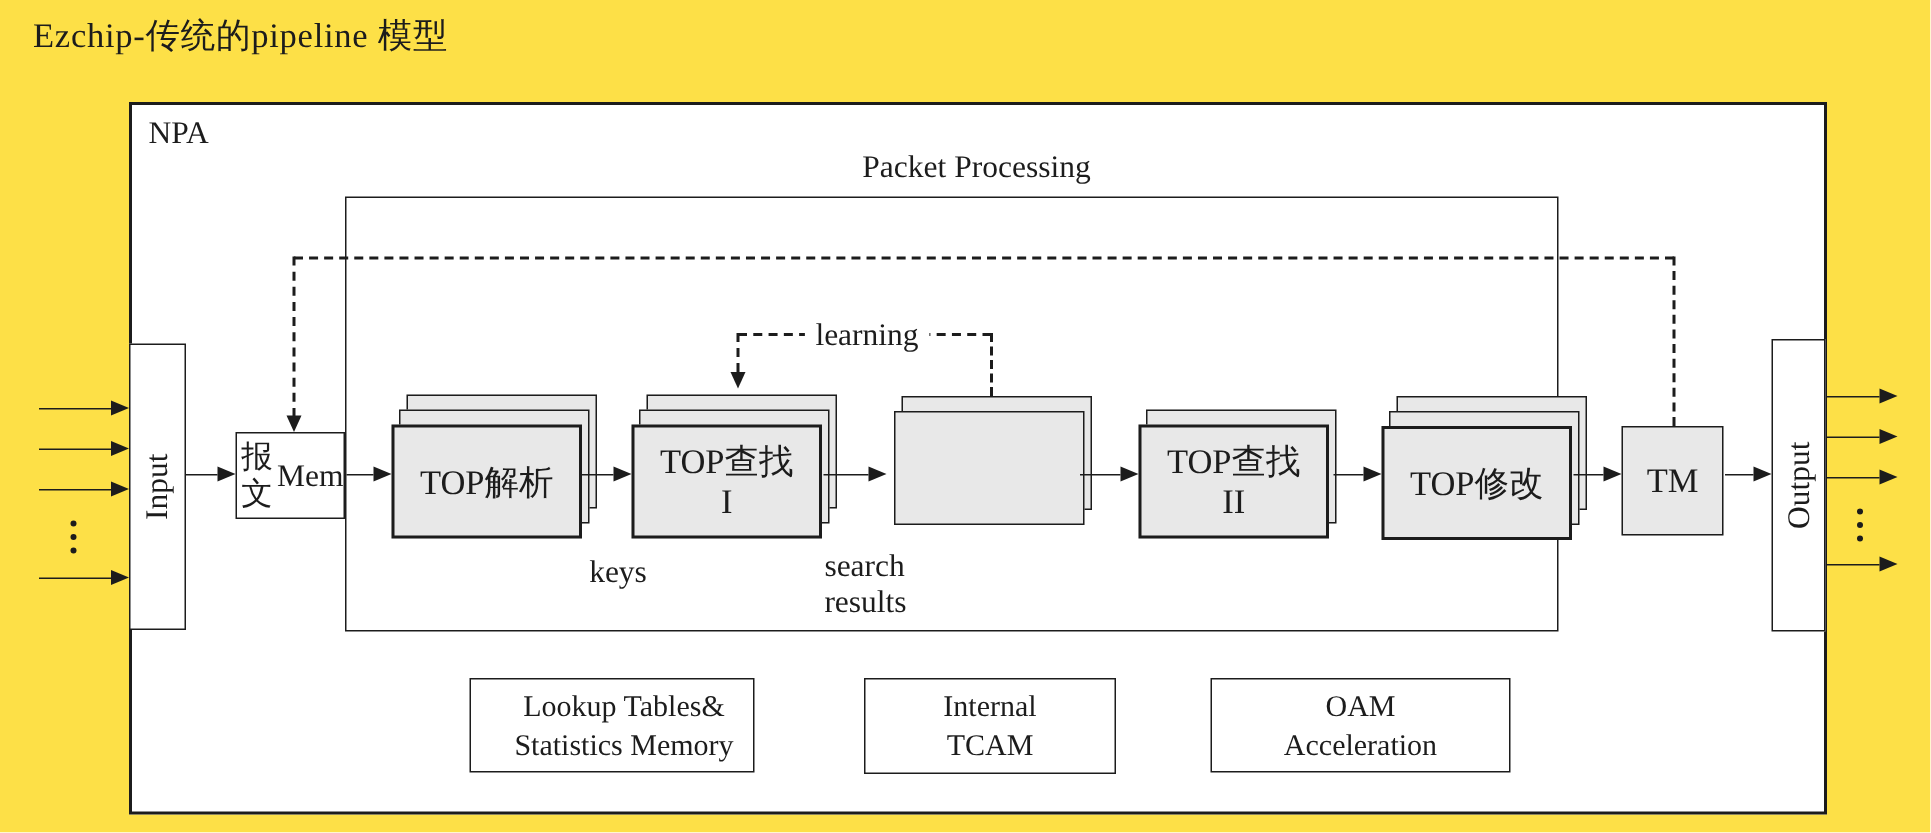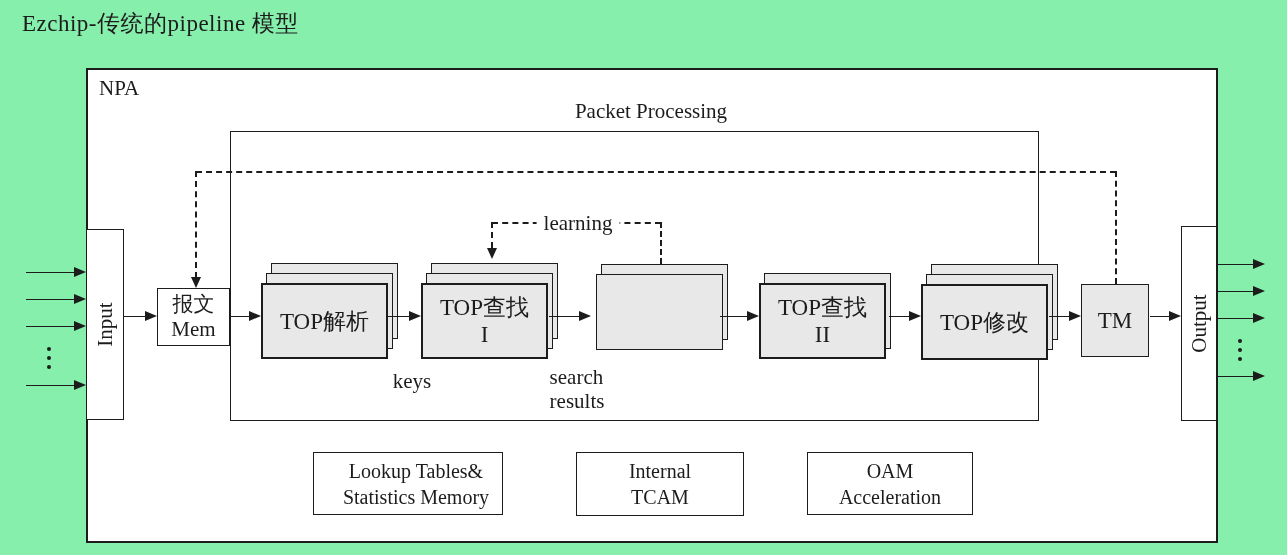--- a/index.html
+++ b/index.html
@@ -1,17 +1,17 @@
 <!DOCTYPE html>
 <html><head>
 <meta charset="utf-8">
 <style>
   html,body{margin:0;padding:0;background:#ffffff;}
   #canvas{
-    position:relative; width:1287px; height:555px; background:#86efac;
+    position:relative; width:1287px; height:555px; background:#fde047;
     font-family:"Liberation Serif","DejaVu Serif",serif; color:#1c1c1c; overflow:hidden;
   }
   .box{position:absolute; border:1.6px solid #1c1c1c; background:#ffffff; box-sizing:border-box;}
   .center{display:flex; align-items:center; justify-content:center; text-align:center;}
   .title{position:absolute; left:22px; top:8px; font-size:23px; letter-spacing:.5px;}
   .npa-box{left:86px; top:68px; width:1132px; height:475px; border-width:2px; z-index:0;}
   .npa-label{position:absolute; left:11px; top:6px; font-size:21px;}
   .pp-box{left:230px; top:131px; width:809px; height:290px; z-index:1;}
   .pp-label{position:absolute; left:651px; top:99px; transform:translateX(-50%); font-size:21px; z-index:6; white-space:nowrap;}
   
@@ -23,21 +23,21 @@
   .arr::after{content:''; position:absolute; right:-12px; top:-5.8px; width:0; height:0;
     border-top:5px solid transparent; border-bottom:5px solid transparent; border-left:12px solid #1c1c1c;}
   
   .io-box{z-index:4;}
   .vlabel{transform:rotate(-90deg); white-space:nowrap; font-size:21px;}
   
   .stack{position:absolute; width:142px; height:96px; z-index:3;}
   .stack .layer{position:absolute; width:127px; height:76px; border:1.5px solid #1c1c1c; background:#e8e8e8; box-sizing:border-box;}
   .stack .front{left:0; top:20px; border-width:2px; display:flex; flex-direction:column; align-items:center; justify-content:center; text-align:center; font-size:23px; line-height:27px;}
   .stack .front .l2:empty{display:none;}
-  .mem-box{left:157px; top:288px; width:73px; height:58px; z-index:4; font-size:21px; line-height:25px; flex-direction:column;}
+  .mem-box{left:157px; top:288px; width:73px; height:58px; z-index:4; font-size:21px; line-height:25px; flex-direction:row;}
   .tm-box{left:1081px; top:284px; width:68px; height:73px; background:#e8e8e8; z-index:4; font-size:23px;}
   .note{position:absolute; font-size:21px; z-index:6; white-space:nowrap;}
   .learning-label{position:absolute; left:578px; top:211px; transform:translateX(-50%); background:#ffffff; padding:0 7px; font-size:21px; z-index:4; white-space:nowrap;}
   .mem-block{z-index:2; font-size:20px; line-height:26px; flex-direction:column;}
   .dots{position:absolute; display:flex; flex-direction:column; gap:5px; z-index:5;}
   .dots i{width:4px; height:4px; border-radius:50%; background:#1c1c1c;}
 </style>
 </head>
 <body>
 
@@ -151,18 +151,18 @@
   </div>
 
   <div class="box center mem-block" style="left:313px; top:452px; width:190px; height:63px;padding-left:16px;">
     <span>Lookup Tables&amp;</span>
     <span>Statistics Memory</span>
   </div>
   <div class="box center mem-block" style="left:576px; top:452px; width:168px; height:64px;">
     <span>Internal</span>
     <span>TCAM</span>
   </div>
-  <div class="box center mem-block" style="left:807px; top:452px; width:166px; height:63px;">
+  <div class="box center mem-block" style="left:807px; top:452px; width:200px; height:63px;">
     <span>OAM</span>
     <span>Acceleration</span>
   </div>
 
 </div>
 
 </body></html>

